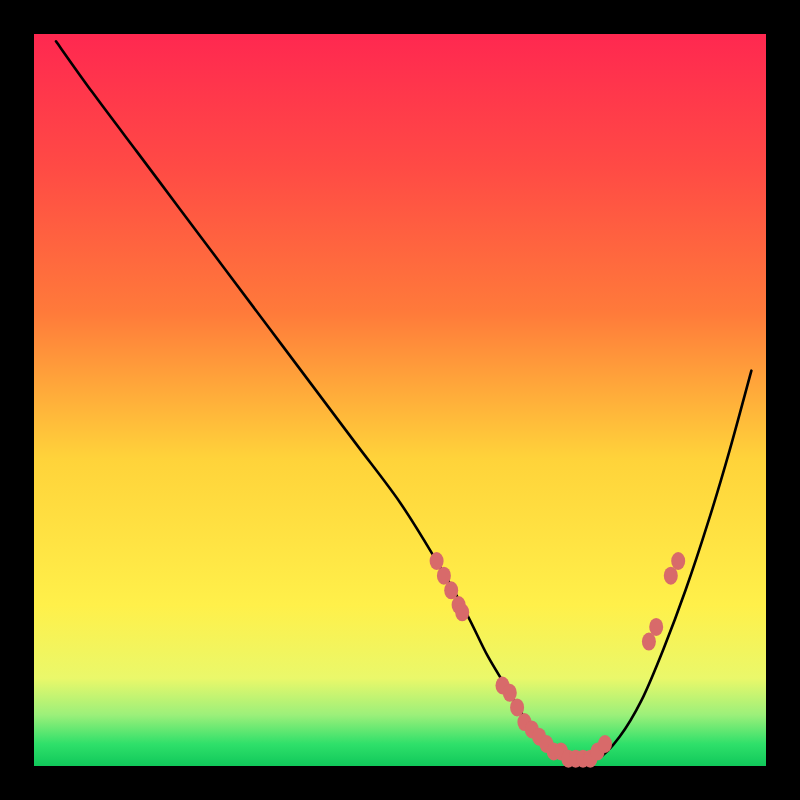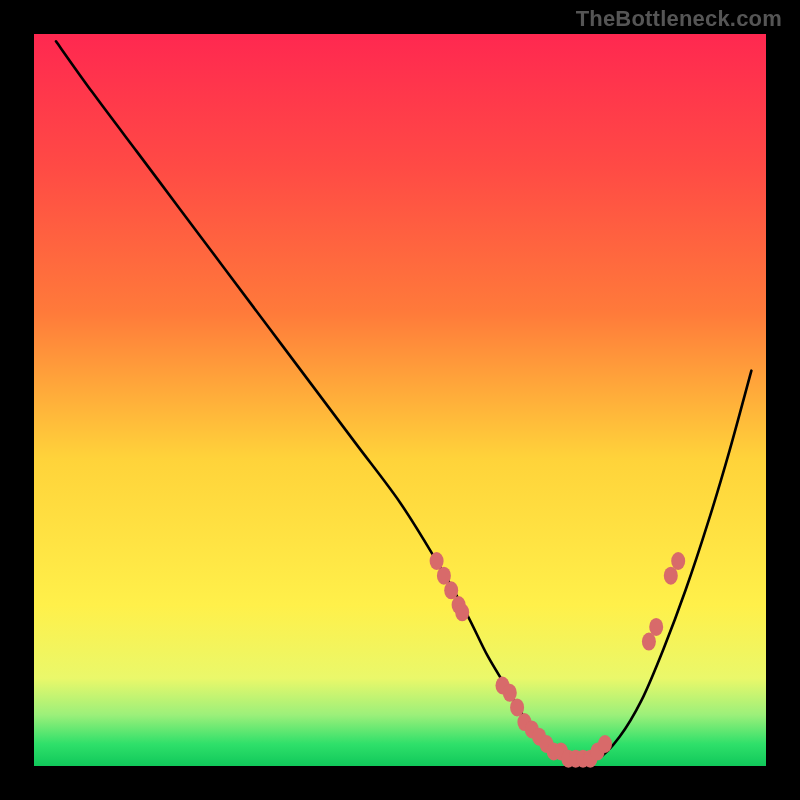--- a/index.html
+++ b/index.html
@@ -30,21 +30,20 @@
   svg {
     position: absolute;
     left: 0;
     top: 0;
   }
 </style>
 </head>
 <body>
 
 <div class="stage">
-  <div class="watermark">TheBottleneck.com</div>
 
   <svg id="chart-svg" width="800" height="800" viewBox="0 0 800 800">
     <defs>
       <linearGradient id="bgGrad" x1="0" y1="0" x2="0" y2="1">
         <stop id="g0" offset="0%" stop-color="#ff2850"></stop>
         <stop id="g1" offset="18%" stop-color="#ff4a45"></stop>
         <stop id="g2" offset="38%" stop-color="#ff7a3a"></stop>
         <stop id="g3" offset="58%" stop-color="#ffd33a"></stop>
         <stop id="g4" offset="78%" stop-color="#fff04a"></stop>
         <stop id="g5" offset="88%" stop-color="#eaf86a"></stop>

